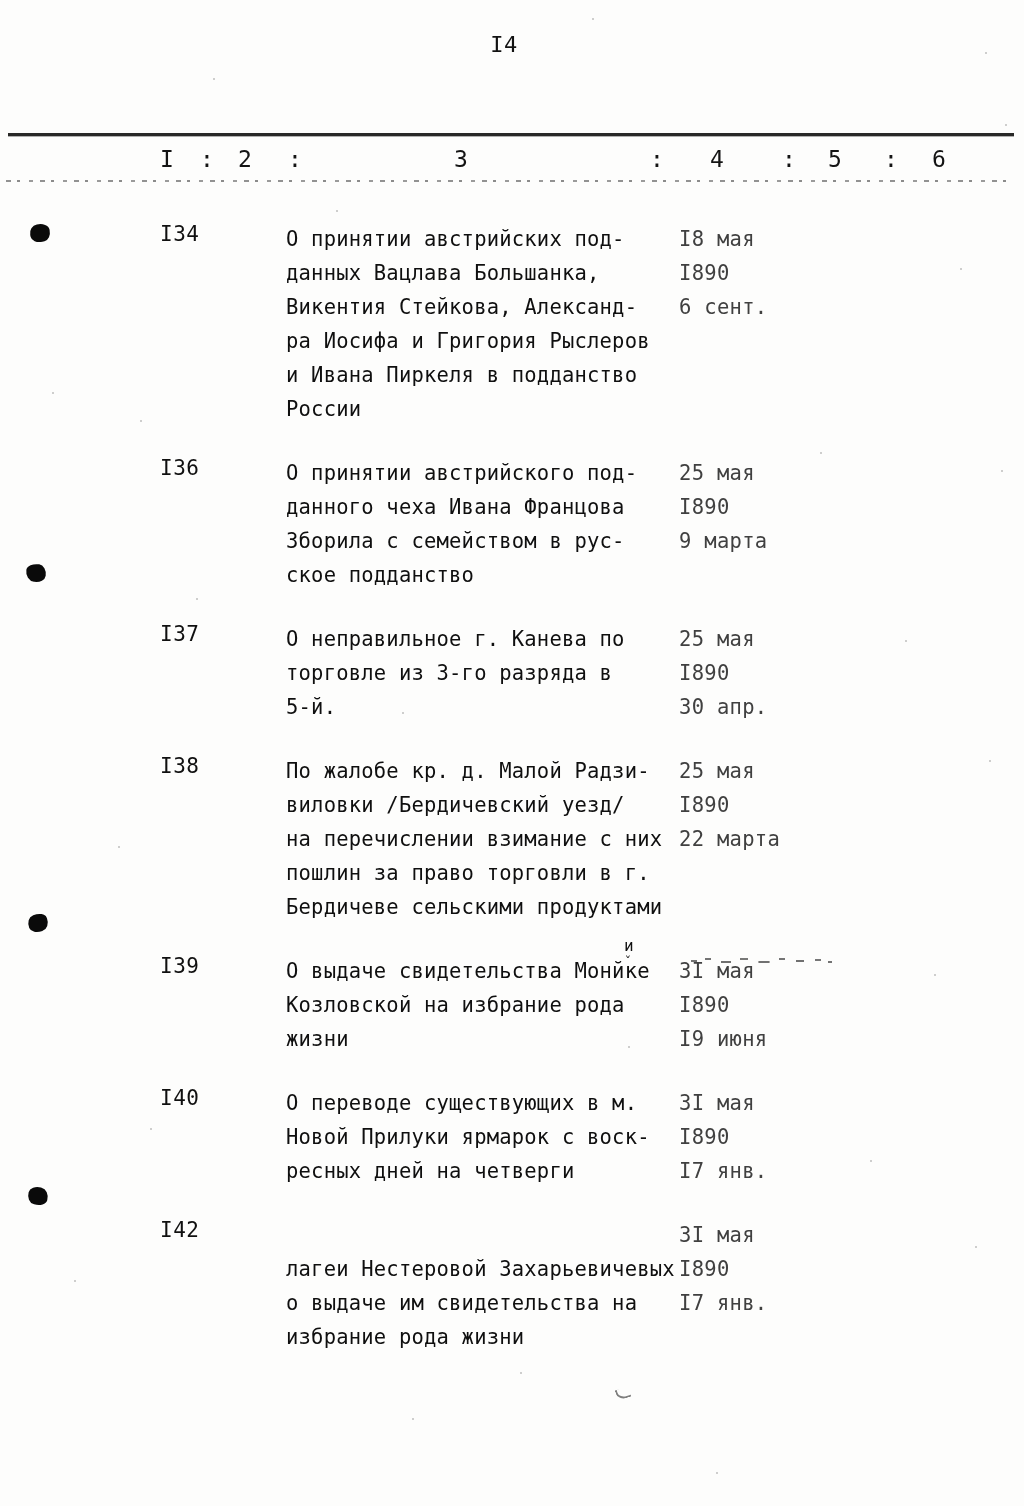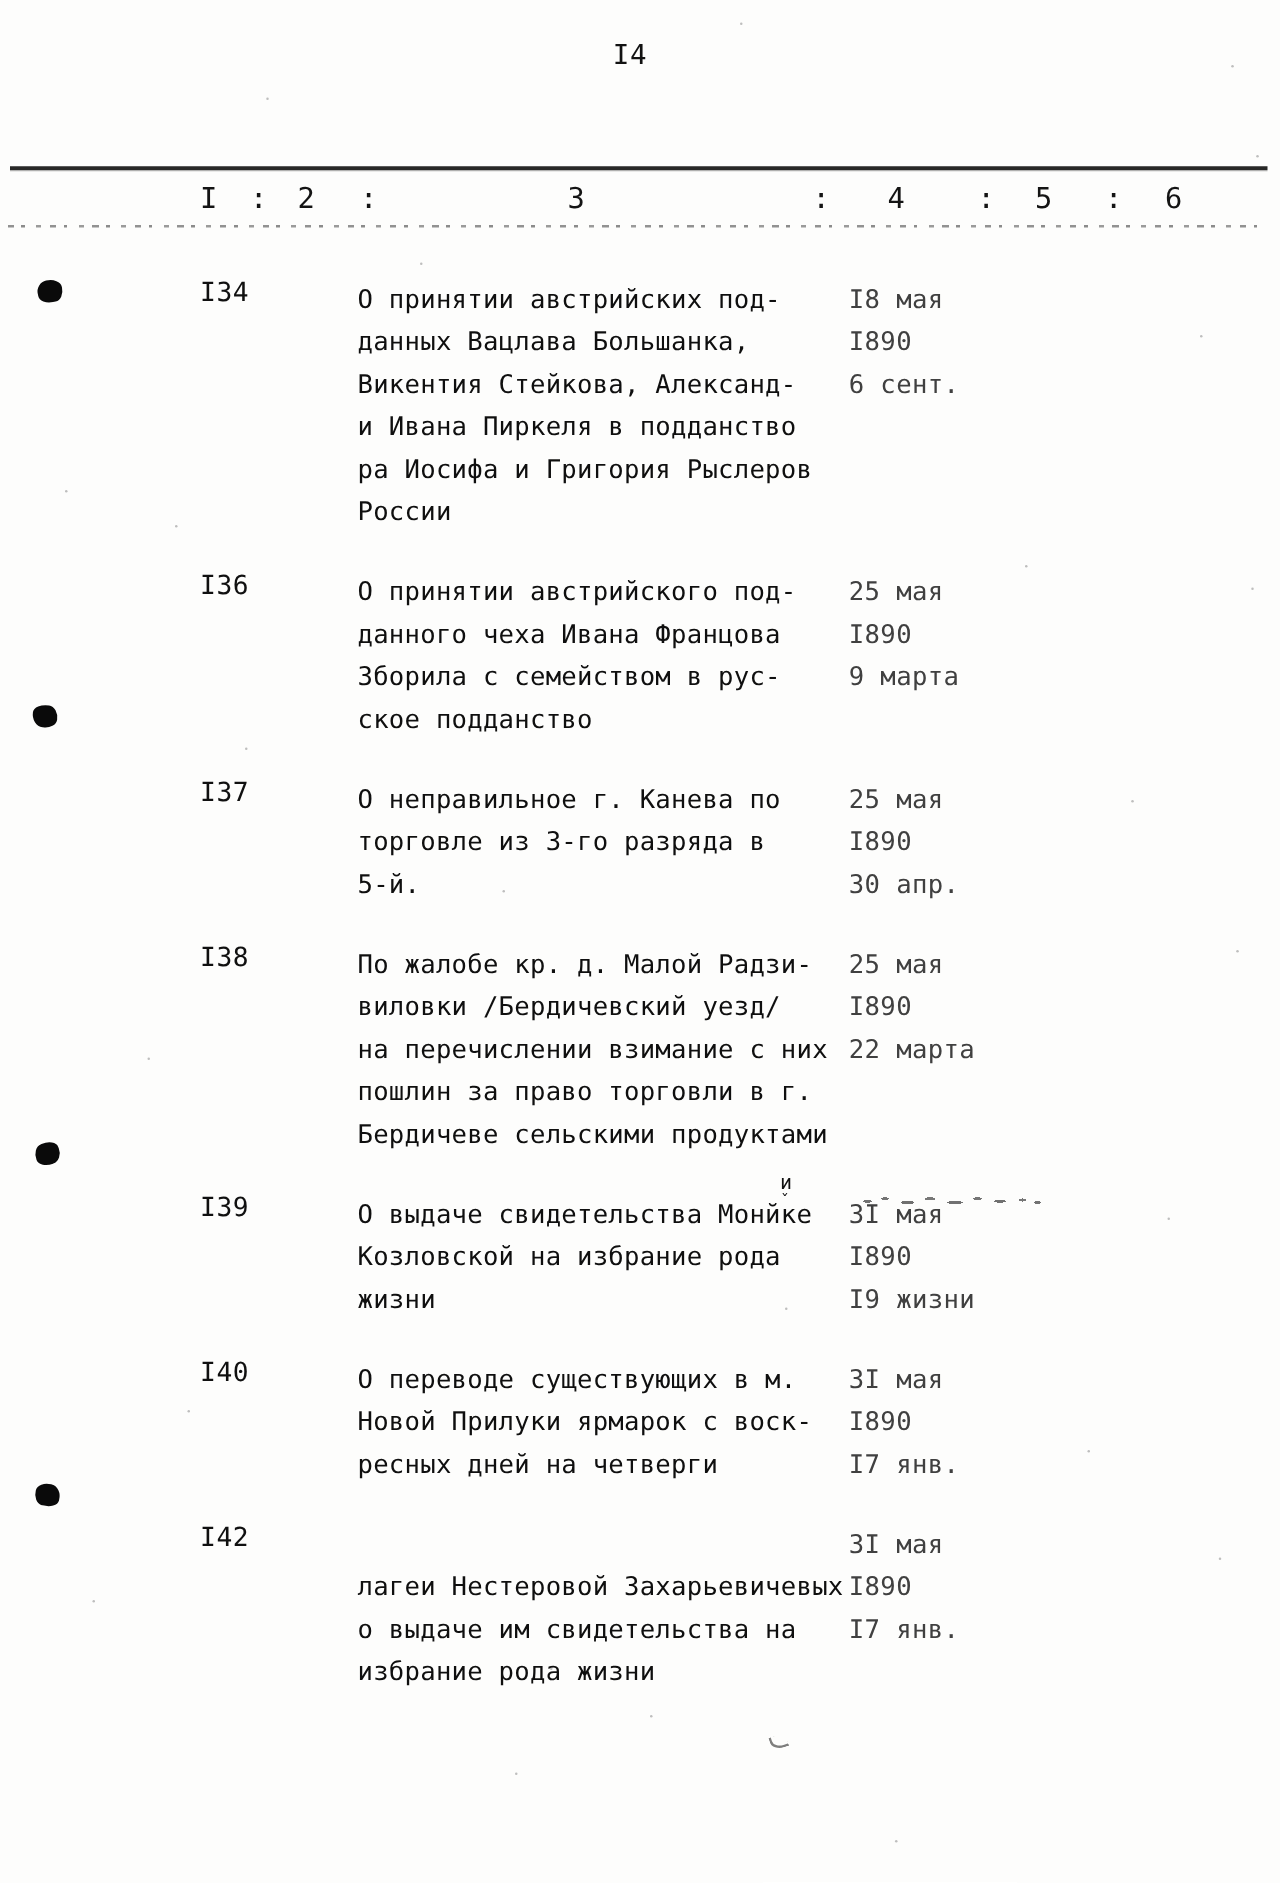--- a/index.html
+++ b/index.html
@@ -243,42 +243,42 @@
     <span class="ch-4">4</span>
     <span class="ch-c4">:</span>
     <span class="ch-5">5</span>
     <span class="ch-c5">:</span>
     <span class="ch-6">6</span>
   </div>
 
   <div class="entries" id="entries">
       <div class="entry" style="position: absolute; left: 0px; top: 0px; width: 1024px; height: 204px;">
         <div class="entry-num">I34</div>
-        <div class="entry-body"><span class="ln">О принятии австрийских под-</span><span class="ln">данных Вацлава Большанка,</span><span class="ln">Викентия Стейкова, Александ-</span><span class="ln">и Ивана Пиркеля в подданство</span><span class="ln">ра Иосифа и Григория Рыслеров</span><span class="ln">России</span></div>
+        <div class="entry-body"><span class="ln">О принятии австрийских под-</span><span class="ln">данных Вацлава Большанка,</span><span class="ln">Викентия Стейкова, Александ-</span><span class="ln">ра Иосифа и Григория Рыслеров</span><span class="ln">и Ивана Пиркеля в подданство</span><span class="ln">России</span></div>
         <div class="entry-dates"><span class="ln">I8 мая</span><span class="ln">I890</span><span class="ln">6 сент.</span></div>
       </div>
       <div class="entry" style="position: absolute; left: 0px; top: 234px; width: 1024px; height: 136px; padding-left: 12px;">
         <div class="entry-num">I36</div>
         <div class="entry-body"><span class="ln">О принятии австрийского под-</span><span class="ln">данного чеха Ивана Францова</span><span class="ln">Зборила с семейством в рус-</span><span class="ln">ское подданство</span></div>
         <div class="entry-dates"><span class="ln">25 мая</span><span class="ln">I890</span><span class="ln">9 марта</span></div>
       </div>
       <div class="entry" style="position: absolute; left: 0px; top: 400px; width: 1024px; height: 102px; padding-left: 16px;">
         <div class="entry-num">I37</div>
         <div class="entry-body"><span class="ln">О неправильное г. Канева по</span><span class="ln">торговле из 3-го разряда в</span><span class="ln">5-й.</span></div>
         <div class="entry-dates"><span class="ln">25 мая</span><span class="ln">I890</span><span class="ln">30 апр.</span></div>
       </div>
       <div class="entry wide" style="position: absolute; left: 0px; top: 532px; width: 896px; height: 170px;">
         <div class="entry-num">I38</div>
         <div class="entry-body"><span class="ln">По жалобе кр. д. Малой Радзи-</span><span class="ln">виловки /Бердичевский уезд/</span><span class="ln">на перечислении взимание с них</span><span class="ln">пошлин за право торговли в г.</span><span class="ln">Бердичеве сельскими продуктами</span></div>
         <div class="entry-dates"><span class="ln">25 мая</span><span class="ln">I890</span><span class="ln">22 марта</span></div>
       </div>
       <div class="entry" style="position: absolute; left: 0px; top: 732px; width: 1024px; height: 102px;">
         <div class="entry-num">I39</div>
         <div class="entry-body"><span class="ln">О выдаче свидетельства Монйке</span><span class="ln">Козловской на избрание рода</span><span class="ln">жизни</span></div>
-        <div class="entry-dates"><span class="ln">3I мая</span><span class="ln">I890</span><span class="ln">I9 жизни</span></div>
+        <div class="entry-dates"><span class="ln">3I мая</span><span class="ln">I890</span><span class="ln">I9 июня</span></div>
         <span class="ins-mark" style="left: 624px; top: -16px;">и</span>
         <span class="ins-caret" style="left: 624px; top: 1px;">ˇ</span>
         <span class="smudge" style="left: 686px; top: 2px;"></span>
       </div>
       <div class="entry" style="position: absolute; left: 0px; top: 864px; width: 812px; height: 102px;">
         <div class="entry-num">I40</div>
         <div class="entry-body"><span class="ln">О переводе существующих в м.</span><span class="ln">Новой Прилуки ярмарок с воск-</span><span class="ln">ресных дней на четверги</span></div>
         <div class="entry-dates"><span class="ln">3I мая</span><span class="ln">I890</span><span class="ln">I7 янв.</span></div>
       </div>
       <div class="entry wide" style="position: absolute; left: 0px; top: 996px; width: 1024px; height: 136px;">

